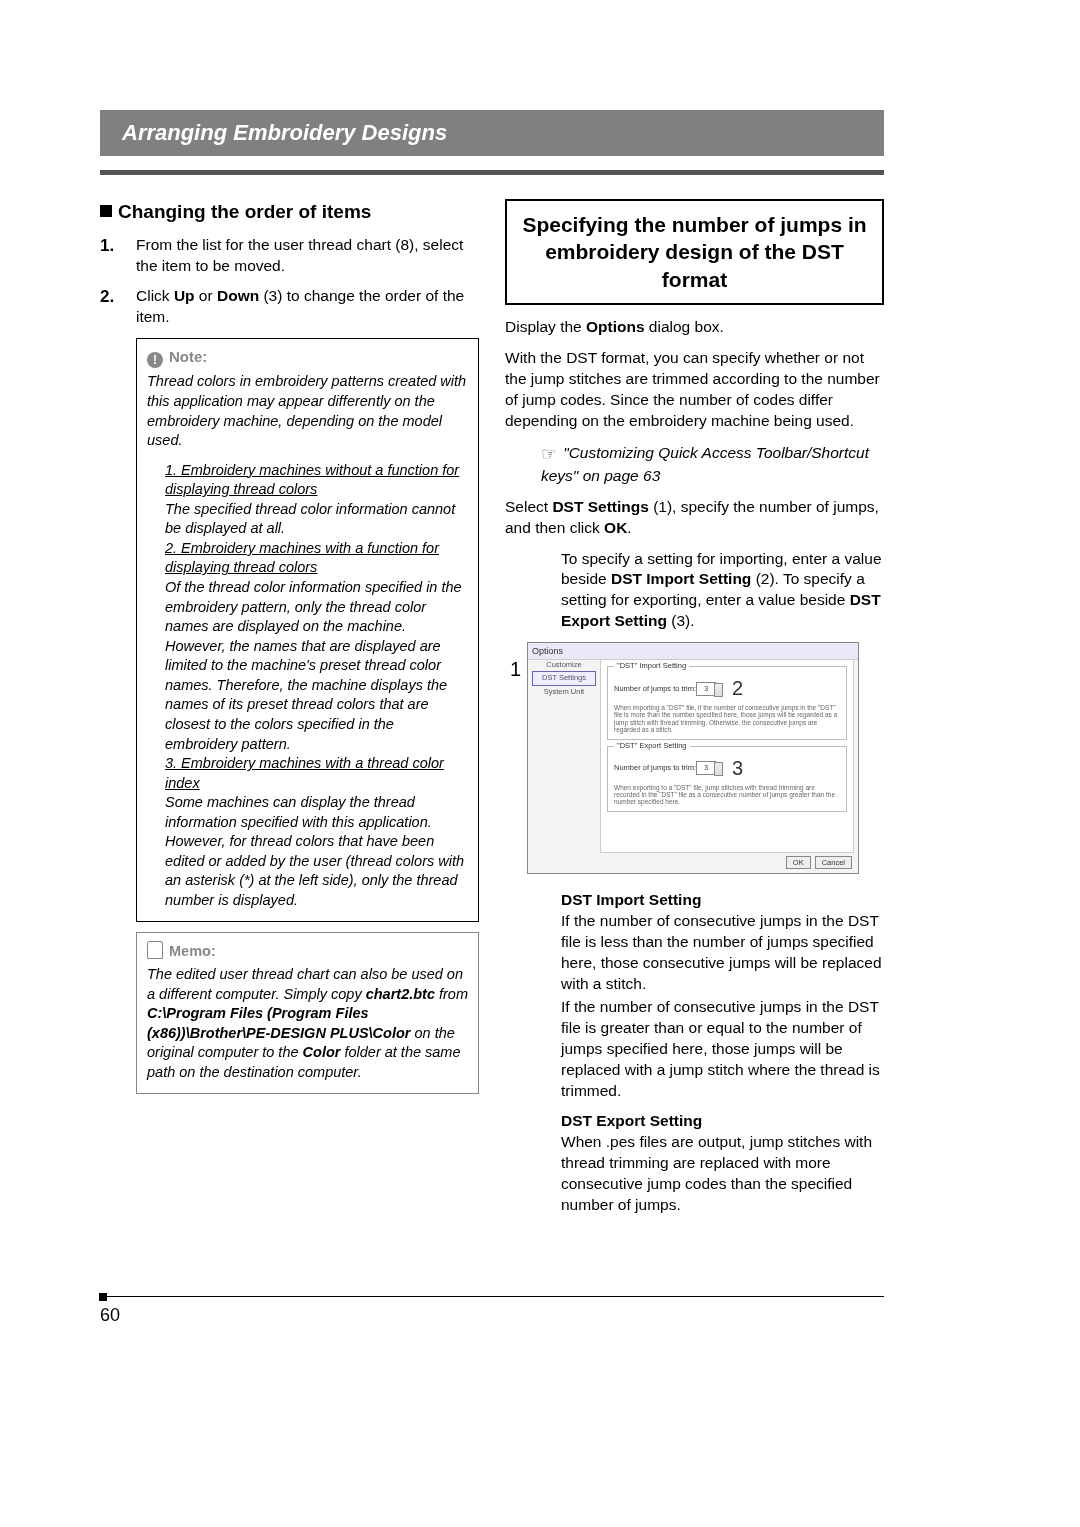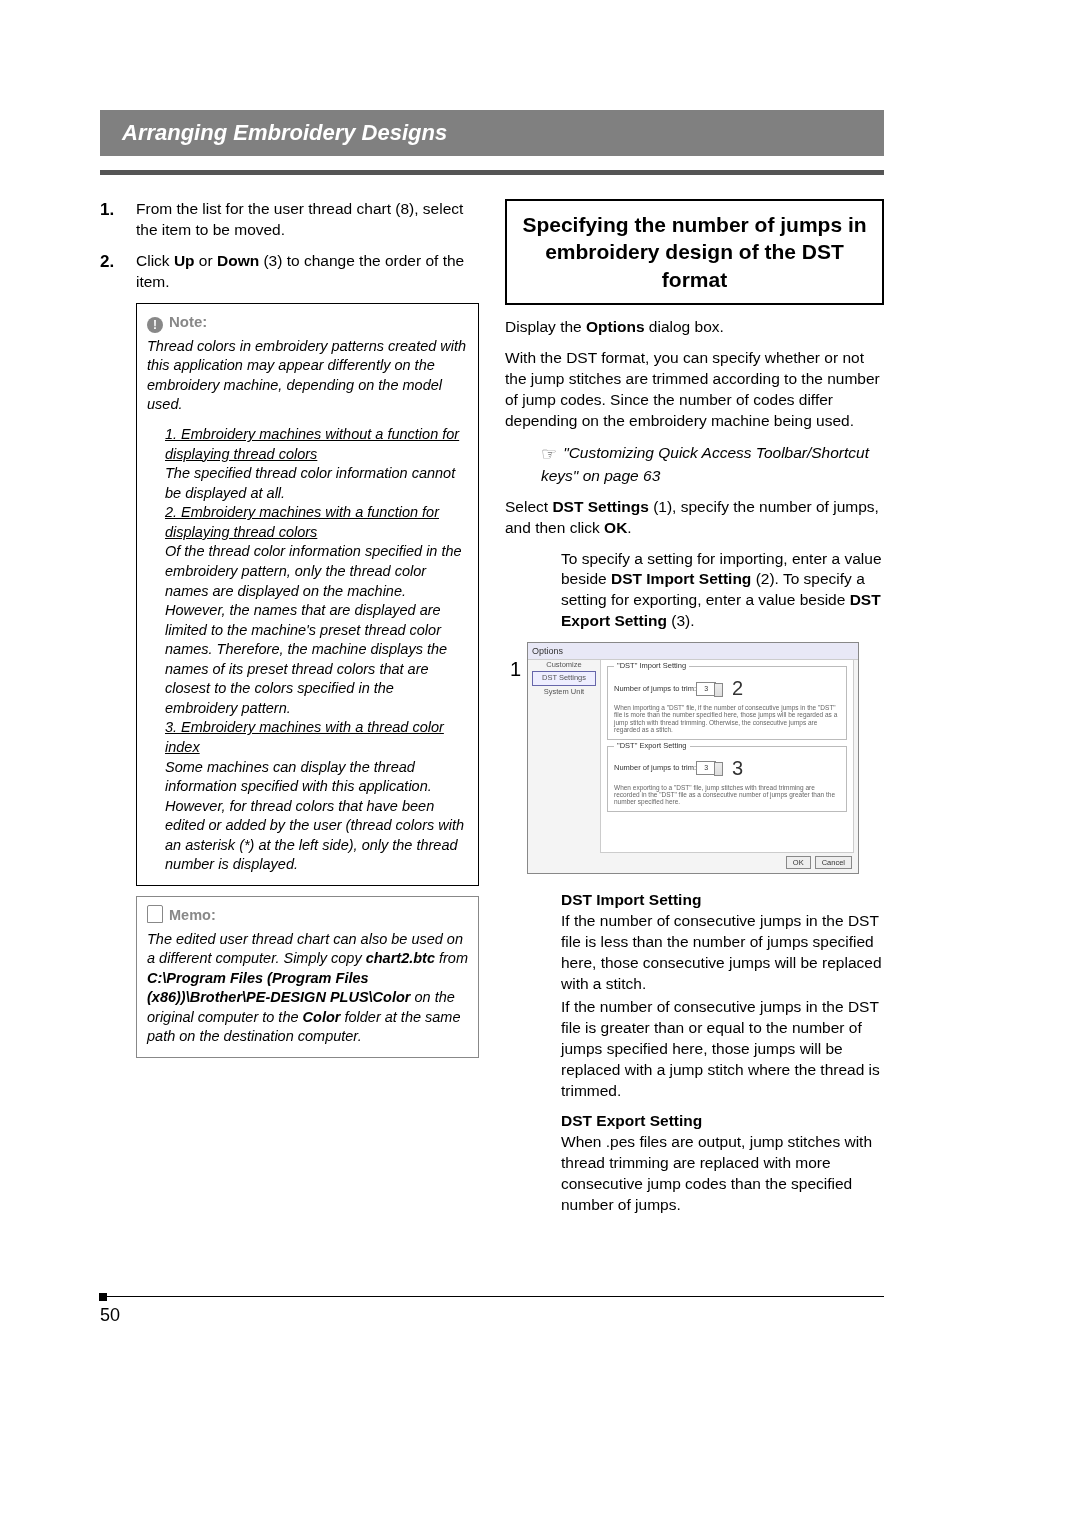--- a/index.html
+++ b/index.html
@@ -269,20 +269,23 @@
 <body>
 
 <div class="page">
 
   <div class="header-bar">Arranging Embroidery Designs</div>
   <div class="accent-line"></div>
 
   <div class="columns">
 
     <div class="col">
+      <div class="h2">
+        <span class="sq"></span><span>Changing the order of items</span>
+      </div>
 
       <div class="step">
         <div class="step-num">1.</div>
         <div class="step-body">From the list for the user thread chart (8), select the item to be moved.</div>
       </div>
 
       <div class="step">
         <div class="step-num">2.</div>
         <div class="step-body">
           <span>Click </span><b>Up</b><span> or </span><b>Down</b><span> (3) to change the order of the item.</span>
@@ -377,14 +380,14 @@
         <div class="para">If the number of consecutive jumps in the DST file is greater than or equal to the number of jumps specified here, those jumps will be replaced with a jump stitch where the thread is trimmed.</div>
         <div class="sub-heading">DST Export Setting</div>
         <div class="para">When .pes files are output, jump stitches with thread trimming are replaced with more consecutive jump codes than the specified number of jumps.</div>
       </div>
     </div>
   </div>
 
   <div class="footer-line">
     <div class="footer-dot"></div>
   </div>
-  <div class="page-num">50</div>
+  <div class="page-num">60</div>
 </div>
 
 </body></html>

